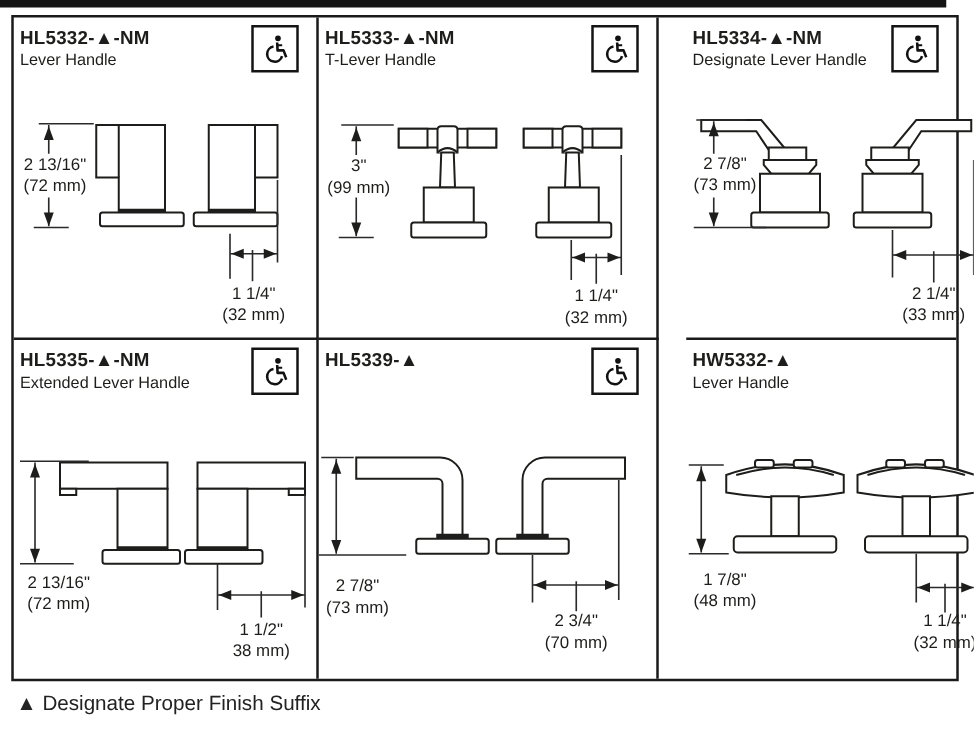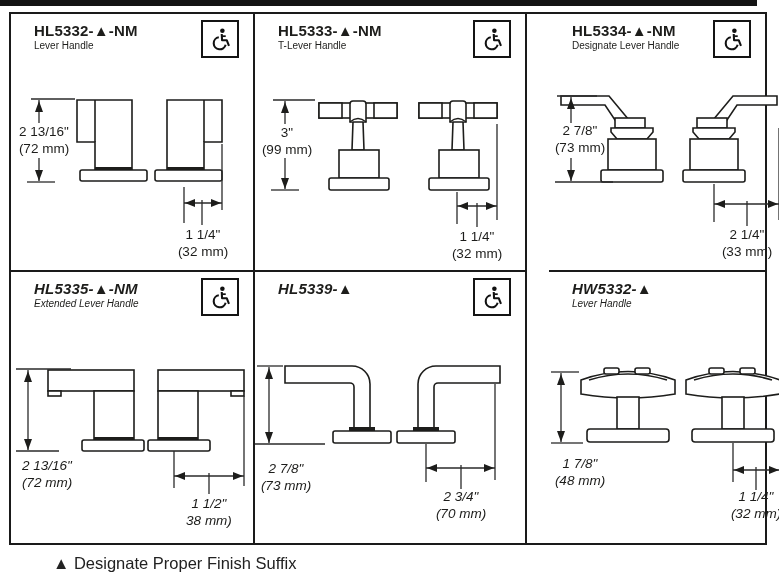--- a/index.html
+++ b/index.html
@@ -8,41 +8,41 @@
     font-family:"Liberation Sans",sans-serif;color:#1d1d1b;overflow:hidden;
   }
   .topbar{position:absolute;left:0;top:0;width:757px;height:6px;background:#141414;}
   .grid{
     position:absolute;left:9px;top:12px;
     display:grid;grid-template-columns:244px 272px 238px;grid-template-rows:258px 271px;
     border:2px solid #1a1a1a;background:#fff;
   }
   .cell{position:relative;border-right:2px solid #1a1a1a;border-bottom:2px solid #1a1a1a;}
   .cell.lastcol{border-right:none;margin-left:22px;}
-  .cell.lastrow{border-bottom:none;font-style:italic;}
-  .hdr{padding:8px 8px 0 23px;}
+  .cell.lastrow{border-bottom:none;}
+  .hdr{padding:8px 8px 0 5px;}
   .pn{font-size:15px;font-weight:bold;letter-spacing:.2px;}
-  .nm{font-size:10px;margin-top:1px;}
+  .nm{font-size:13px;margin-top:1px;}
   .ada{
     position:absolute;top:6px;right:14px;width:34px;height:34px;
     border:2.5px solid #141414;background:#fff;
     display:flex;align-items:center;justify-content:center;
   }
   .draw{position:absolute;left:0;right:0;bottom:0;}
   .r1 .draw{top:60px;}
   .r2 .draw{top:58px;}
   .draw svg{display:block;}
   .fig path,.fig rect,.fig line{fill:#fff;stroke:#1d1d1b;stroke-width:1.6;}
   .fig line{fill:none;}
   .fig .ink{fill:#1d1d1b;stroke:none;}
   .dimln line{stroke:#2a2a2a;stroke-width:1.3;fill:none;}
   .dimln polygon{fill:#1d1d1b;stroke:none;}
   .dim{position:absolute;font-size:13.5px;line-height:16.5px;text-align:center;color:#1d1d1b;}
   .dim span{display:block;white-space:nowrap;}
-  .footer{position:absolute;left:13px;top:554px;font-size:16.5px;color:#222;margin-left:40px;}
+  .footer{position:absolute;left:13px;top:554px;font-size:16.5px;color:#222;}
 </style>
 </head>
 <body>
 
 <div class="topbar"></div>
 
 <div class="grid">
 
   <div class="cell r1">
     <div class="hdr">

